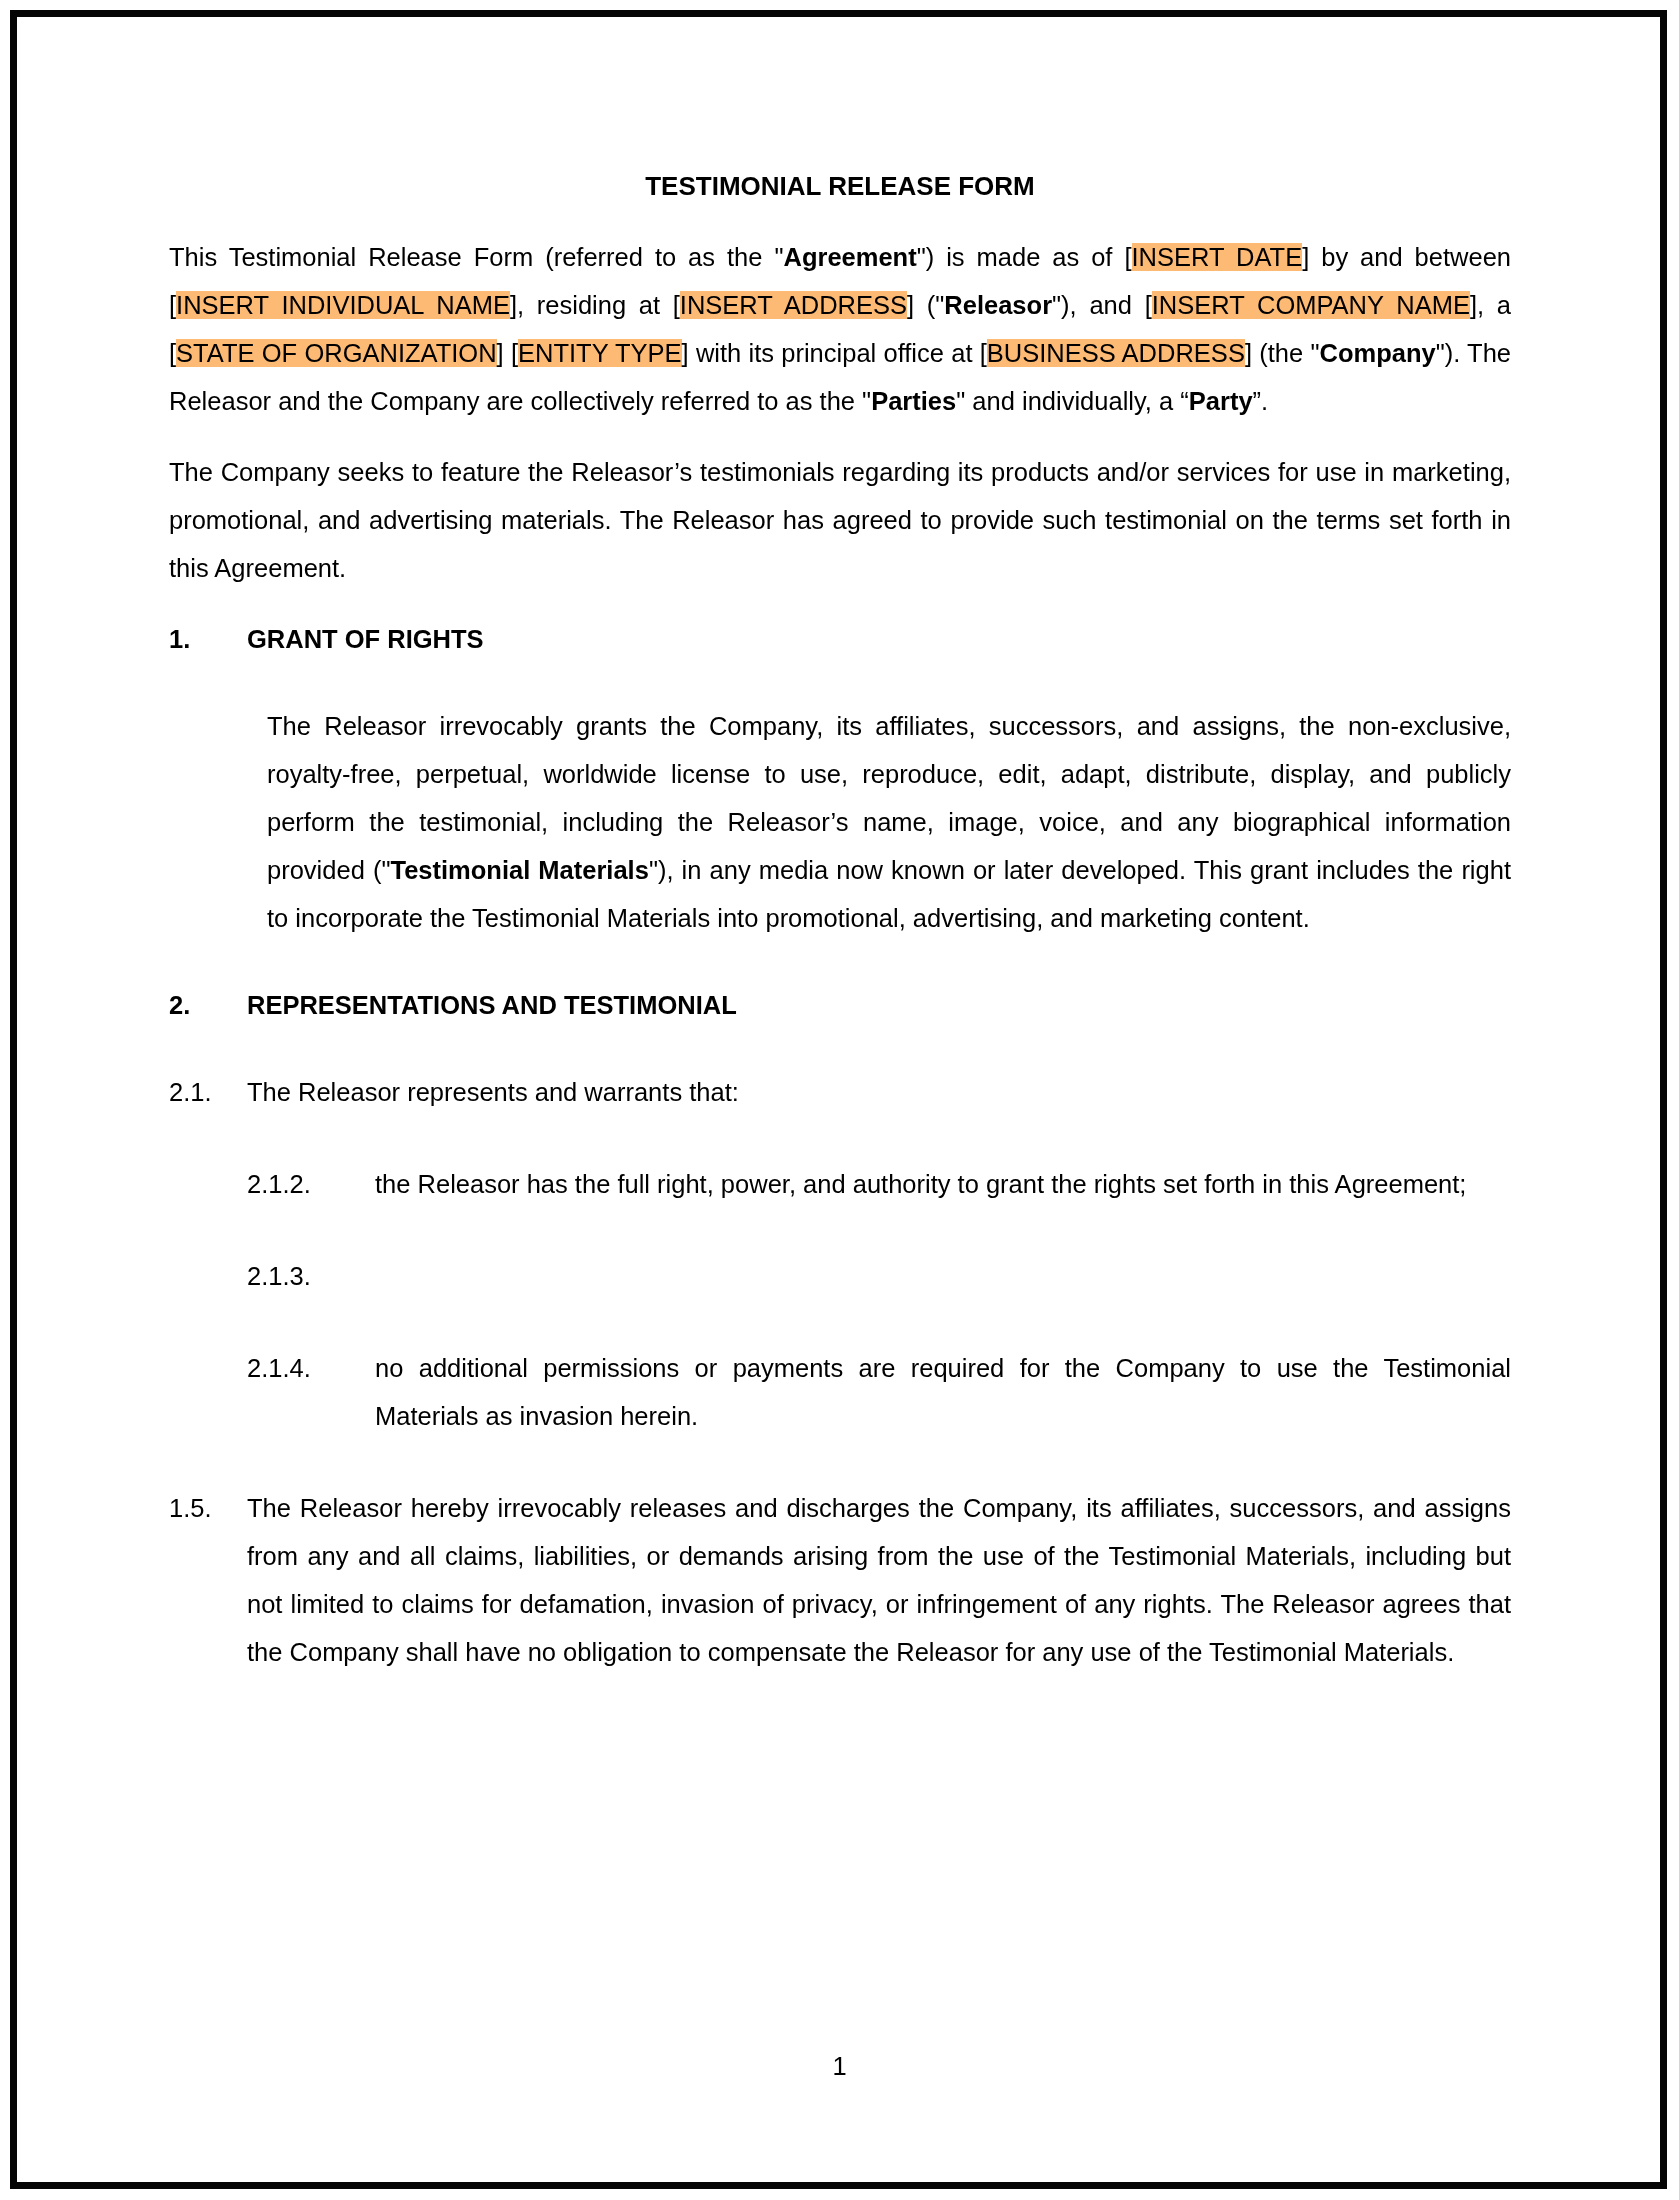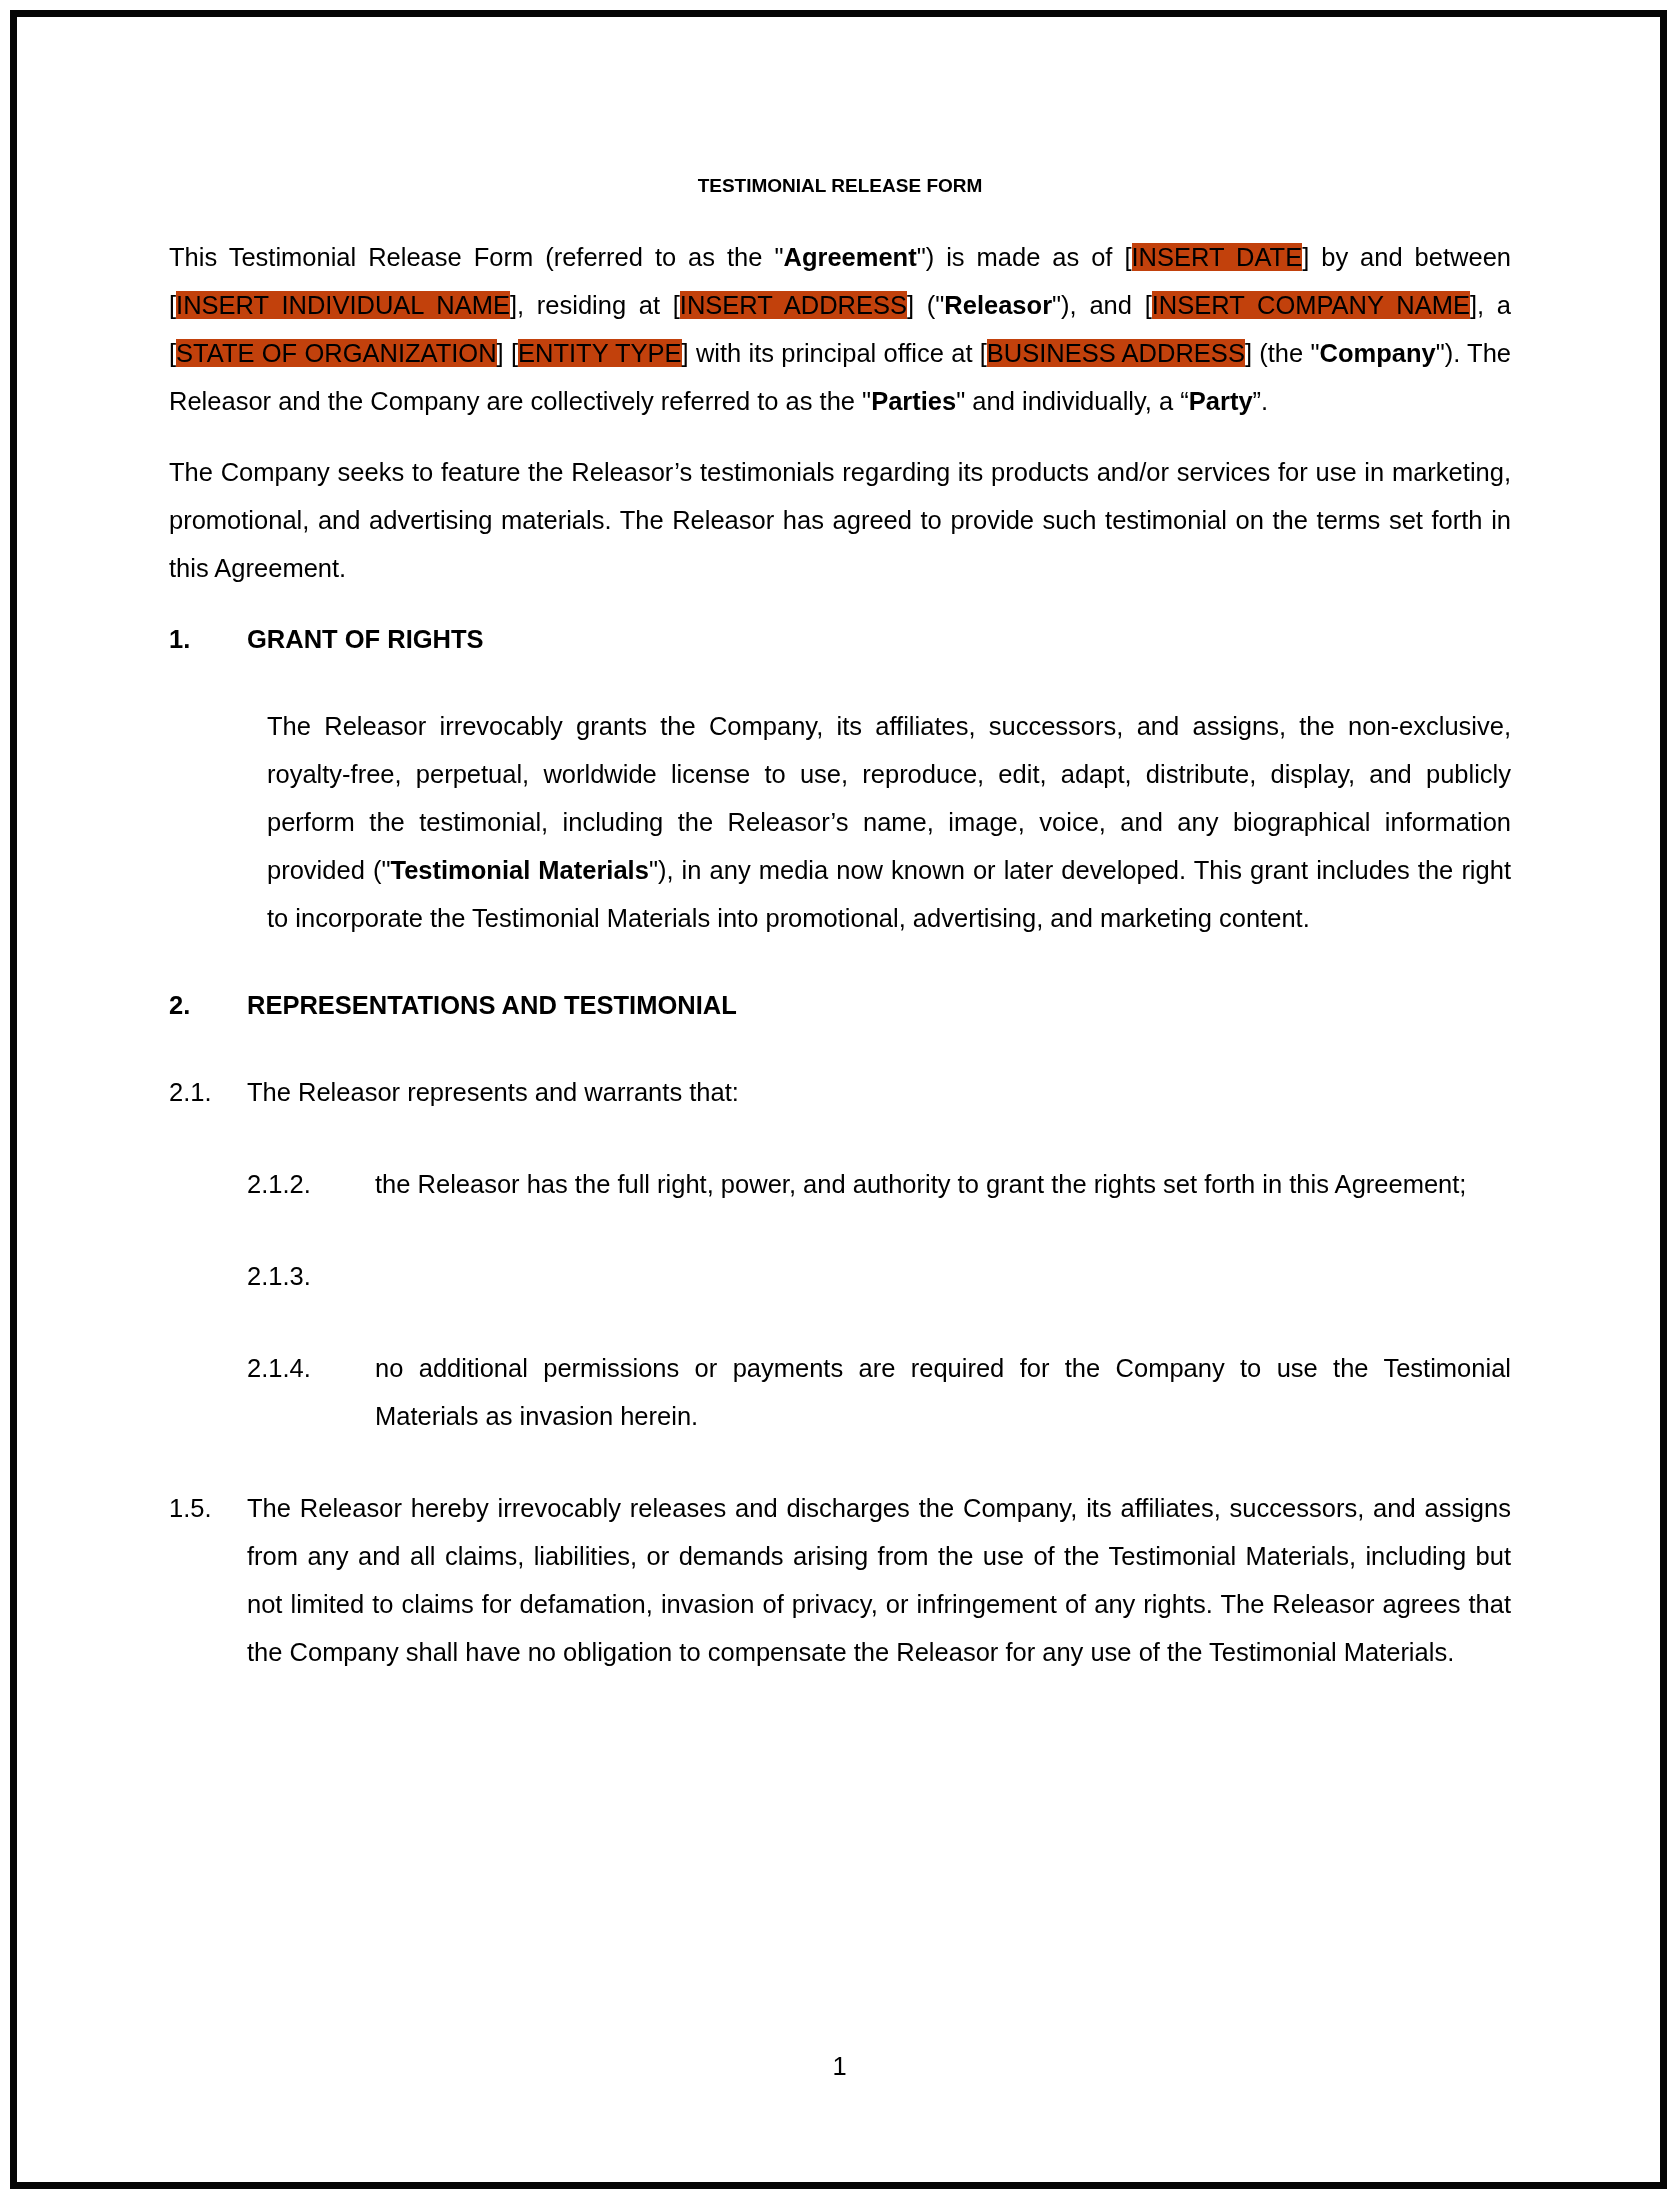--- a/index.html
+++ b/index.html
@@ -22,42 +22,42 @@
     position: absolute;
     left: 169px;
     right: 168px;
     top: 162px;
     font-size: 25.5px;
     line-height: 48px;
   }
   .title {
     text-align: center;
     font-weight: 700;
-    font-size: 19px;
+    font-size: 26px;
     margin: 0 0 23px 0;
   }
   .block { margin: 0 0 23px 0; }
   .paragraph { text-align: justify; }
   .heading {
     display: flex;
     font-weight: 700;
     margin: 23px 0 39px 0;
   }
   .heading .num { flex: 0 0 78px; }
   .indent-paragraph {
     margin-left: 98px;
     margin-bottom: 39px;
     text-align: justify;
   }
   .numbered { display: flex; margin-bottom: 44px; }
   .numbered .num { flex: 0 0 78px; }
   .numbered.lvl2 { margin-left: 78px; }
   .numbered.lvl2 .num { flex: 0 0 128px; }
   .btext { flex: 1 1 auto; text-align: justify; }
-  .hl { background: #c2410c; }
+  .hl { background: #fdba74; }
   .bold { font-weight: 700; }
   .footer-page {
     position: absolute;
     left: 0; right: 0;
     top: 2045px;
     text-align: center;
     font-size: 25.5px;
     line-height: 42px;
   }
 </style>

